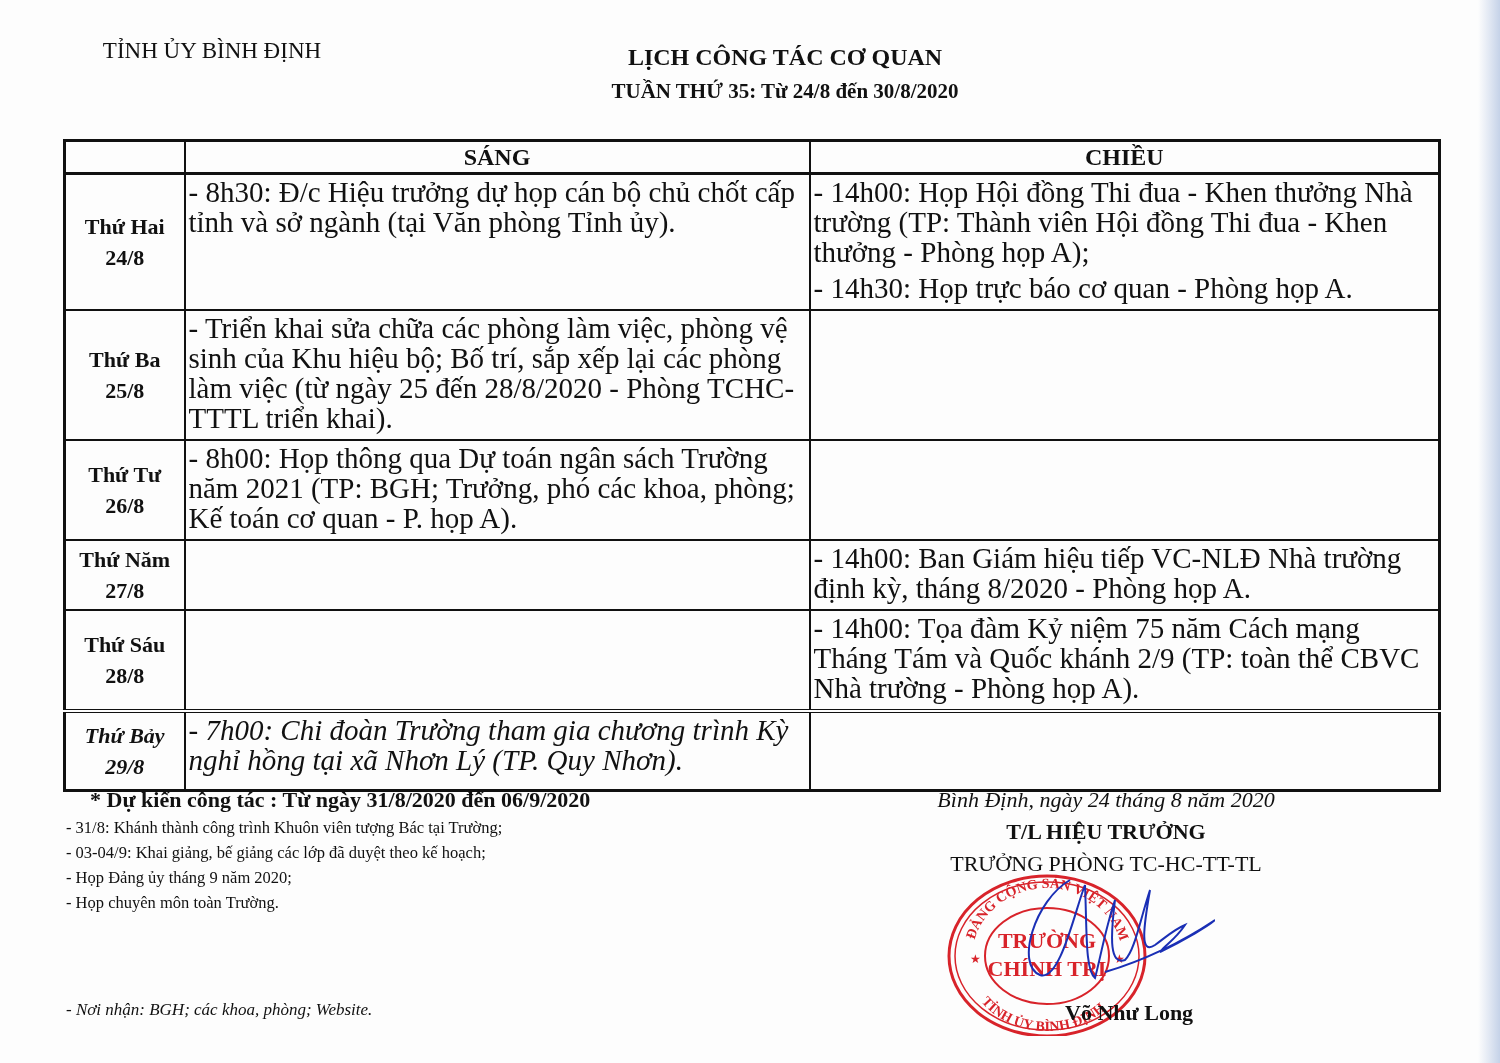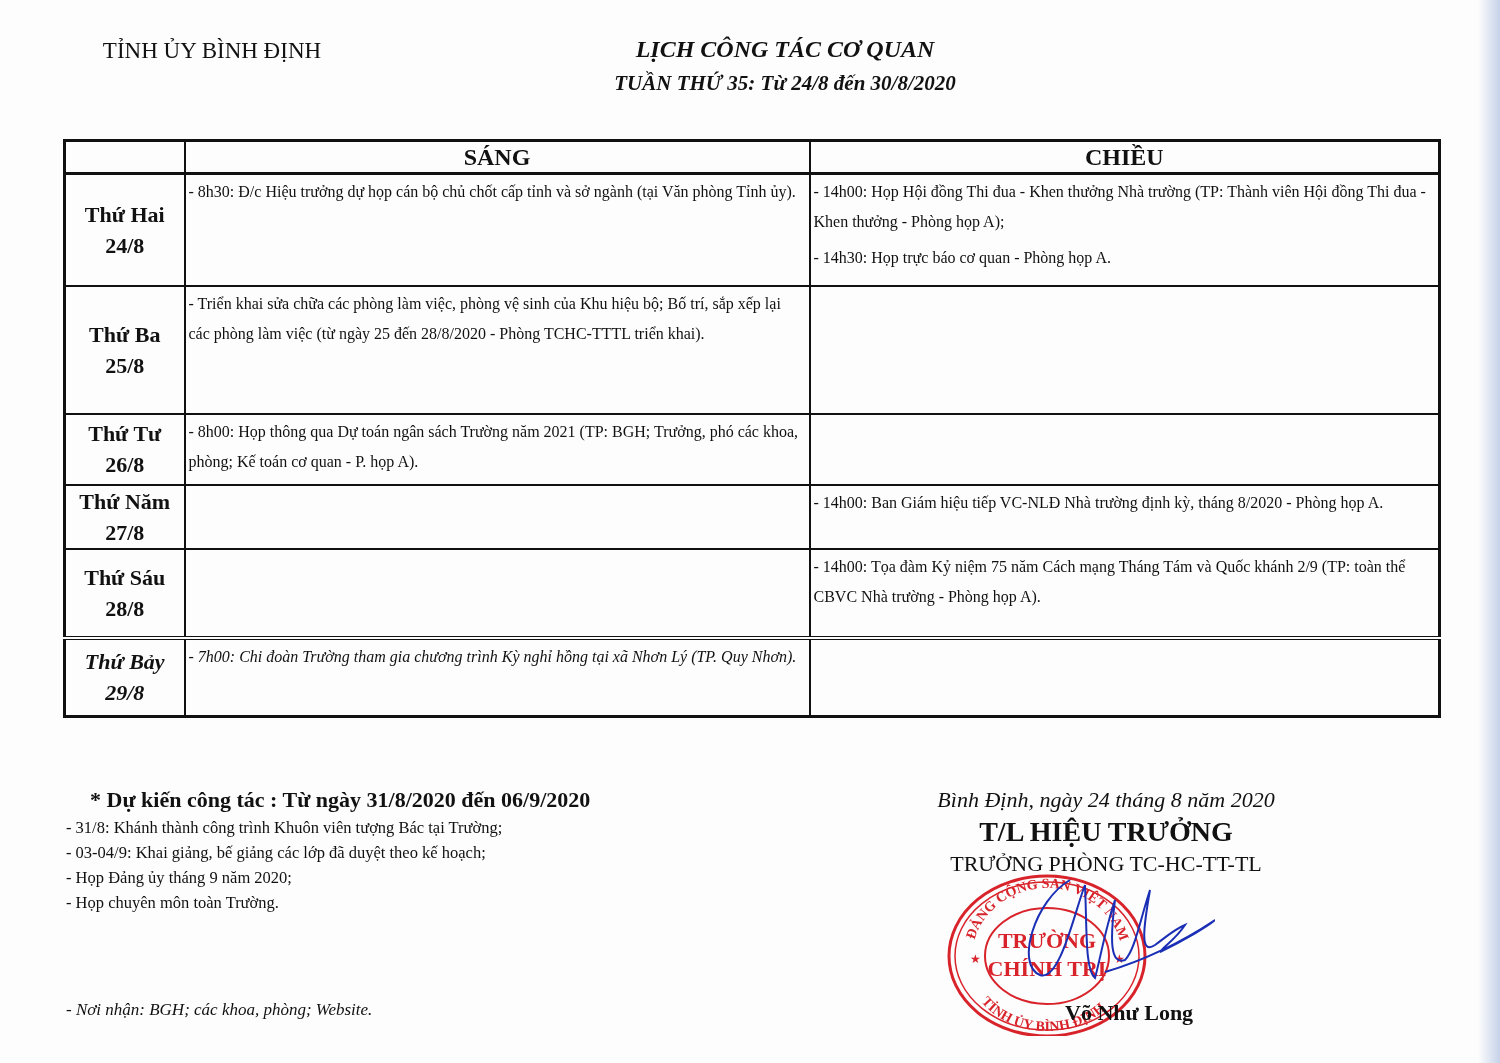--- a/index.html
+++ b/index.html
@@ -13,22 +13,22 @@
     position: absolute; top: 0; right: 0; width: 22px; height: 1063px;
     background: linear-gradient(to right, #fdfdfd, #dfe6f2 55%, #c5d2e8);
   }
   .hdr-left {
     position: absolute; left: 62px; top: 34px; width: 300px;
     text-align: center; font-size: 23px; line-height: 34px;
   }
   .hdr-left .l1 { font-weight: normal; }
   .hdr-left .l2 { font-weight: bold; }
   .hdr-right {
-    position: absolute; left: 560px; top: 32px; width: 450px;
-    text-align: center; font-weight: bold; line-height: 34px; font-style: italic;
+    position: absolute; left: 560px; top: 40px; width: 450px;
+    text-align: center; font-weight: bold; line-height: 34px;
   }
   .hdr-right .l1 { font-size: 24px; }
   .hdr-right .l2 { font-size: 21px; text-align: center; }
 
   table.sched {
     position: absolute; left: 63px; top: 139px; width: 1375px;
     border-collapse: collapse; border: 3px solid #111;
     table-layout: fixed;
   }
   table.sched td, table.sched th {
@@ -40,21 +40,21 @@
   }
   col.c-day { width: 120px; }
   col.c-am { width: 625px; }
   col.c-pm { width: 630px; }
   td.day {
     text-align: center; vertical-align: middle !important;
     font-weight: bold; font-size: 22px; line-height: 31px;
   }
   td.day.italic { font-style: italic; }
   td.cell {
-    font-size: 16px; line-height: 30px; padding: 2px 4px 0 3px !important;
+    font-size: 29px; line-height: 30px; padding: 2px 4px 0 3px !important;
   }
   td.cell.italic { font-style: italic; }
   td.cell p { margin: 0 0 6px 0; }
   tr.r-mon { height: 112px; }
   tr.r-tue { height: 128px; }
   tr.r-wed { height: 71px; }
   tr.r-thu { height: 62px; }
   tr.r-fri { height: 89px; }
   tr.r-sat { height: 79px; }
   tr.r-sat td { border-top: 4px double #111; }
@@ -68,21 +68,21 @@
   .plan ul { list-style: none; margin: 0; padding: 0; }
   .plan li { font-size: 16.5px; line-height: 25px; }
   .recipients {
     position: absolute; left: 66px; top: 1000px;
     font-style: italic; font-size: 17px;
   }
   .sign {
     position: absolute; left: 876px; top: 784px; width: 460px; text-align: center;
   }
   .sign .place { font-style: italic; font-size: 22px; line-height: 32px; }
-  .sign .role { font-weight: bold; font-size: 28px; line-height: 32px; }
+  .sign .role { font-weight: bold; font-size: 22px; line-height: 32px; }
   .sign .title2 { font-size: 22px; line-height: 32px; }
   .stamp {
     position: absolute; left: 942px; top: 868px; width: 210px; height: 168px;
   }
   .signature {
     position: absolute; left: 1015px; top: 870px; width: 200px; height: 120px;
   }
   .signer {
     position: absolute; left: 1065px; top: 1000px;
     font-weight: bold; font-size: 22px;

